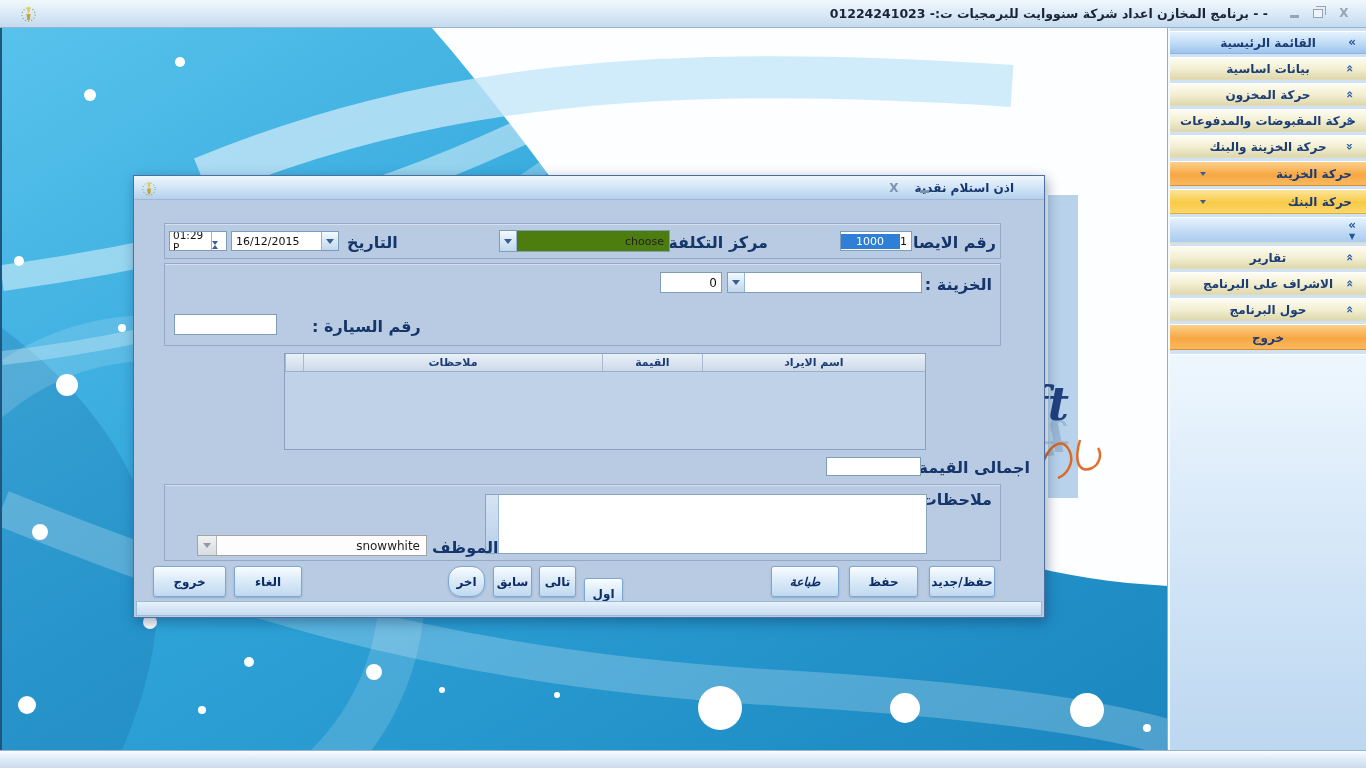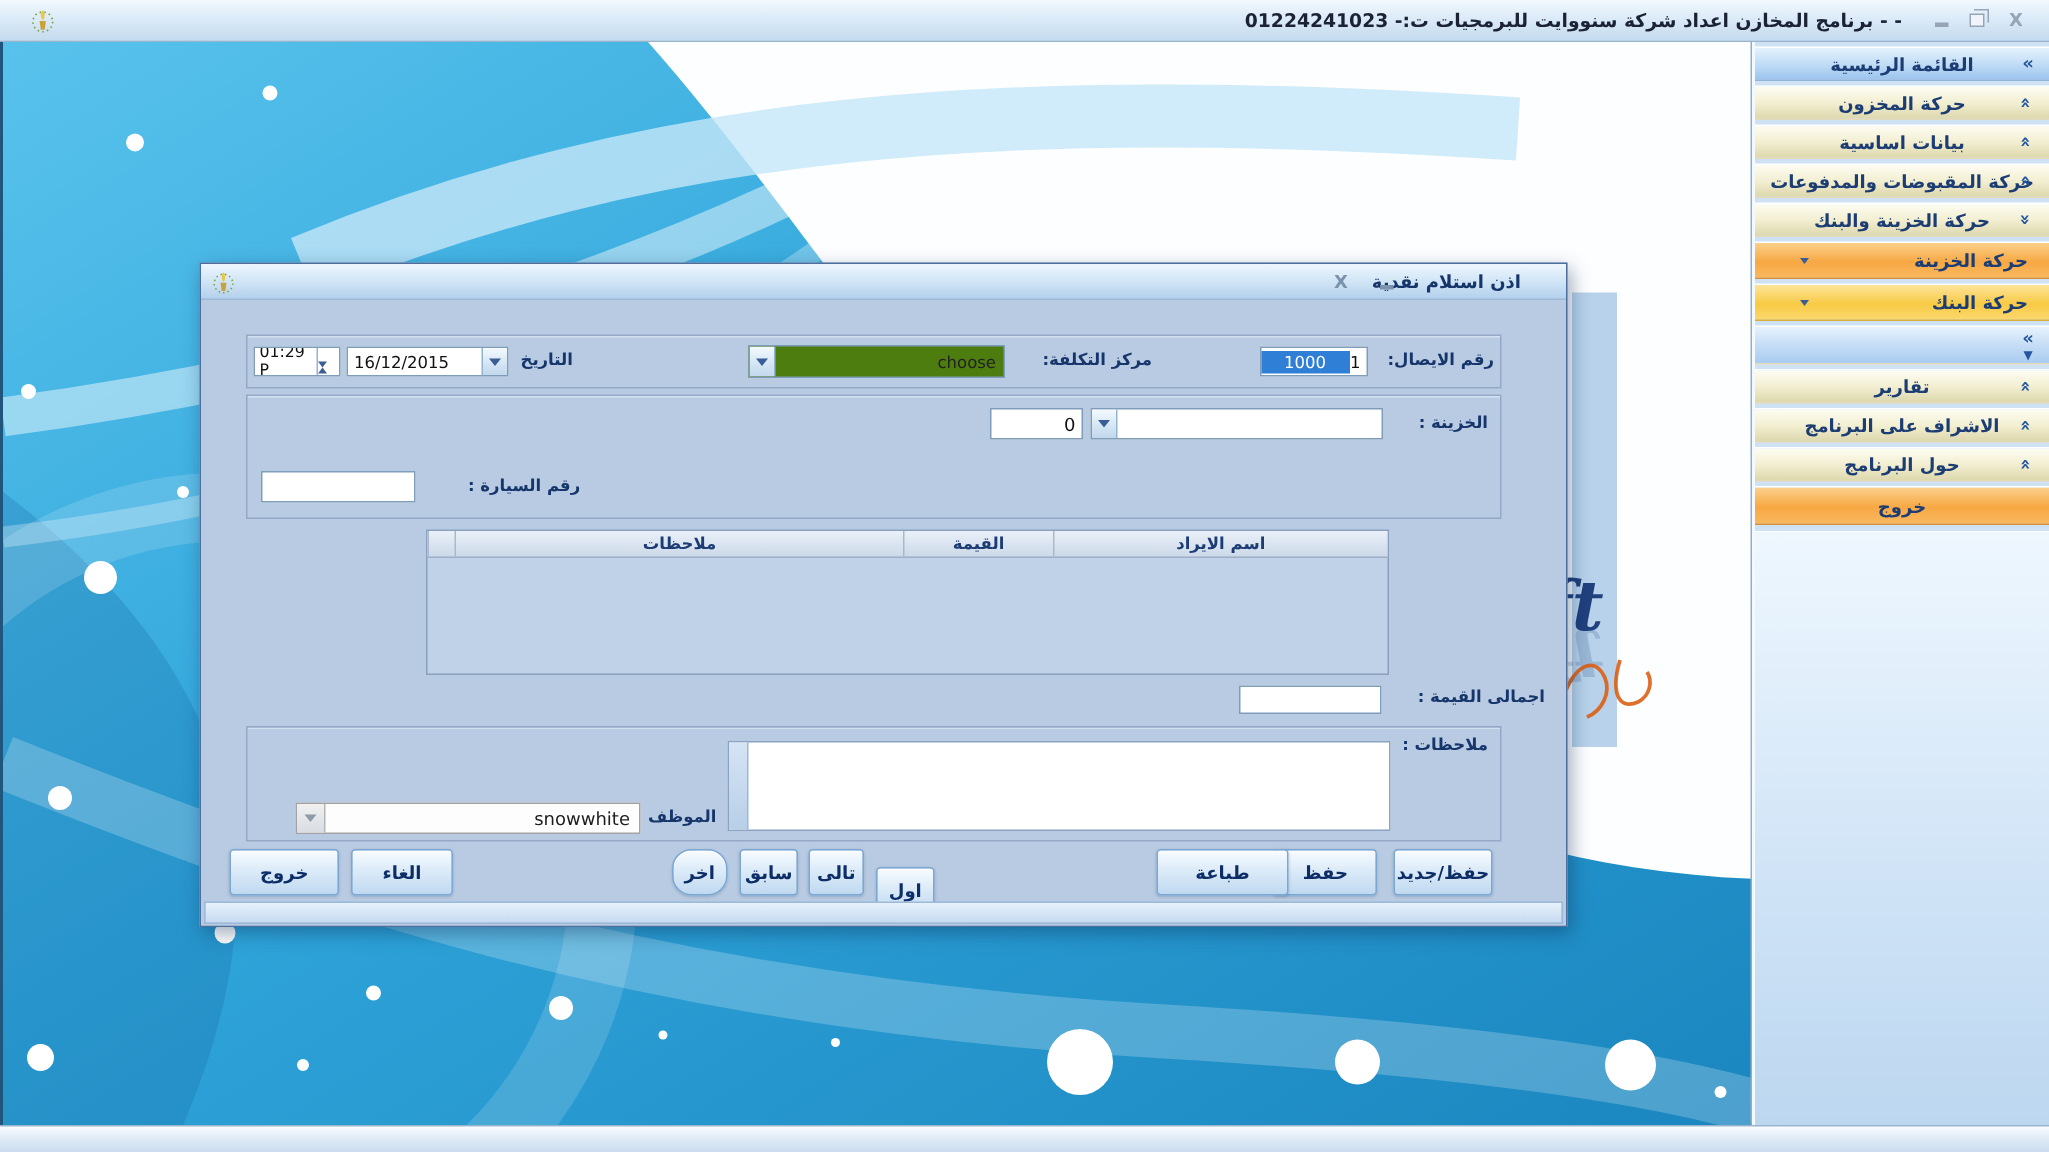--- a/index.html
+++ b/index.html
@@ -62,21 +62,21 @@
   .dlg-titlebar{ position:absolute; left:0; top:0; right:0; height:24px;
     background:linear-gradient(180deg,#eef6fd 0%,#d4e7f7 45%,#b4d0ec 100%); border-bottom:1px solid #9db9d8;}
   .dlg-icon{ position:absolute; left:7px; top:4px; width:16px; height:16px;}
   .dlg-title{ position:absolute; right:30px; top:0; height:24px; line-height:24px; direction:rtl;
     font-size:12px; font-weight:bold; color:#16366b;}
   .dlg-btn{ position:absolute; top:3px; width:20px; height:18px; text-align:center; line-height:18px;
     color:#7c93ad; font-weight:bold; font-size:12px; cursor:pointer;}
   .dlg-body{ position:absolute; left:0; top:24px; right:0; bottom:0; background:#b8cbe2;}
 
   .grp{ position:absolute; border:1px solid #93a9c6; box-shadow:inset 0 1px 0 #d3e0ef;}
-  .lbl{ position:absolute; direction:rtl; font-size:11px; font-weight:bold; color:#16366b; white-space:nowrap;}
+  .lbl{ position:absolute; direction:rtl; font-size:16px; font-weight:bold; color:#16366b; white-space:nowrap;}
 
   .tfield{ position:absolute; background:#fff; border:1px solid #7f9db9; font-size:11px; color:#111;
     display:flex; align-items:center; overflow:hidden;}
   input.tfield{ padding:0 4px; font-family:"DejaVu Sans", sans-serif;}
   .num-right{ justify-content:flex-end; padding-right:4px;}
   .sel-part{ background:#2f7fd6; color:#fff; padding:1px 16px;}
 
   .dd-btn{ width:17px; align-self:stretch; flex:0 0 17px; border-right:1px solid #93b4d4;
     background:linear-gradient(180deg,#f4fafe 0%,#d8e8f6 50%,#c2d8ec 100%);
     display:flex; align-items:center; justify-content:center;}
@@ -173,25 +173,25 @@
     <path d="M1042,432 c8,-18 20,-22 26,-8 c4,10 -2,22 -12,26 M1078,412 c-6,20 -2,34 12,28 c8,-4 10,-14 6,-20" stroke="#dd5f14" stroke-width="2.5" fill="none" opacity=".9"></path>
   </svg>
 </div>
 
 <div class="sidebar">
   <div class="sb-item blue">
     <span>القائمة الرئيسية</span>
     <span class="sb-chev">»</span>
   </div>
   <div class="sb-item">
+    <span>بيانات اساسية</span>
+    <span class="sb-chev rot90">»</span>
+  </div>
+  <div class="sb-item">
     <span>حركة المخزون</span>
-    <span class="sb-chev rot90">»</span>
-  </div>
-  <div class="sb-item">
-    <span>بيانات اساسية</span>
     <span class="sb-chev rot90">»</span>
   </div>
   <div class="sb-item">
     <span>حركة المقبوضات والمدفوعات</span>
     <span class="sb-chev rot90">»</span>
   </div>
   <div class="sb-item">
     <span>حركة الخزينة والبنك</span>
     <span class="sb-chev rot270">»</span>
   </div>
@@ -312,21 +312,21 @@
       <div class="emp-combo" style="left:32px; top:50px; width:230px; height:21px;">
         <span class="emp-dd">
             <span class="tri-down"></span>
           </span>
         <span class="val">snowwhite</span>
       </div>
     </div>
 
     <div class="btn" style="left:795px; top:366px; width:66px;">حفظ/جديد</div>
     <div class="btn" style="left:715px; top:366px; width:69px;">حفظ</div>
-    <div class="btn" style="left:637px; top:366px; width:88px;">طباعة</div>
+    <div class="btn" style="left:637px; top:366px; width:68px;font-style:italic;">طباعة</div>
     <div class="btn" style="left:450px; top:378px; width:39px;">اول</div>
     <div class="btn" style="left:405px; top:366px; width:37px;">تالى</div>
     <div class="btn" style="left:359px; top:366px; width:39px;">سابق</div>
     <div class="btn" style="left:314px; top:366px; width:37px;border-radius:13px;">اخر</div>
     <div class="btn" style="left:100px; top:366px; width:68px;">الغاء</div>
     <div class="btn" style="left:19px; top:366px; width:73px;">خروج</div>
 
     <div class="dlg-strip"></div>
   </div>
 </div>

